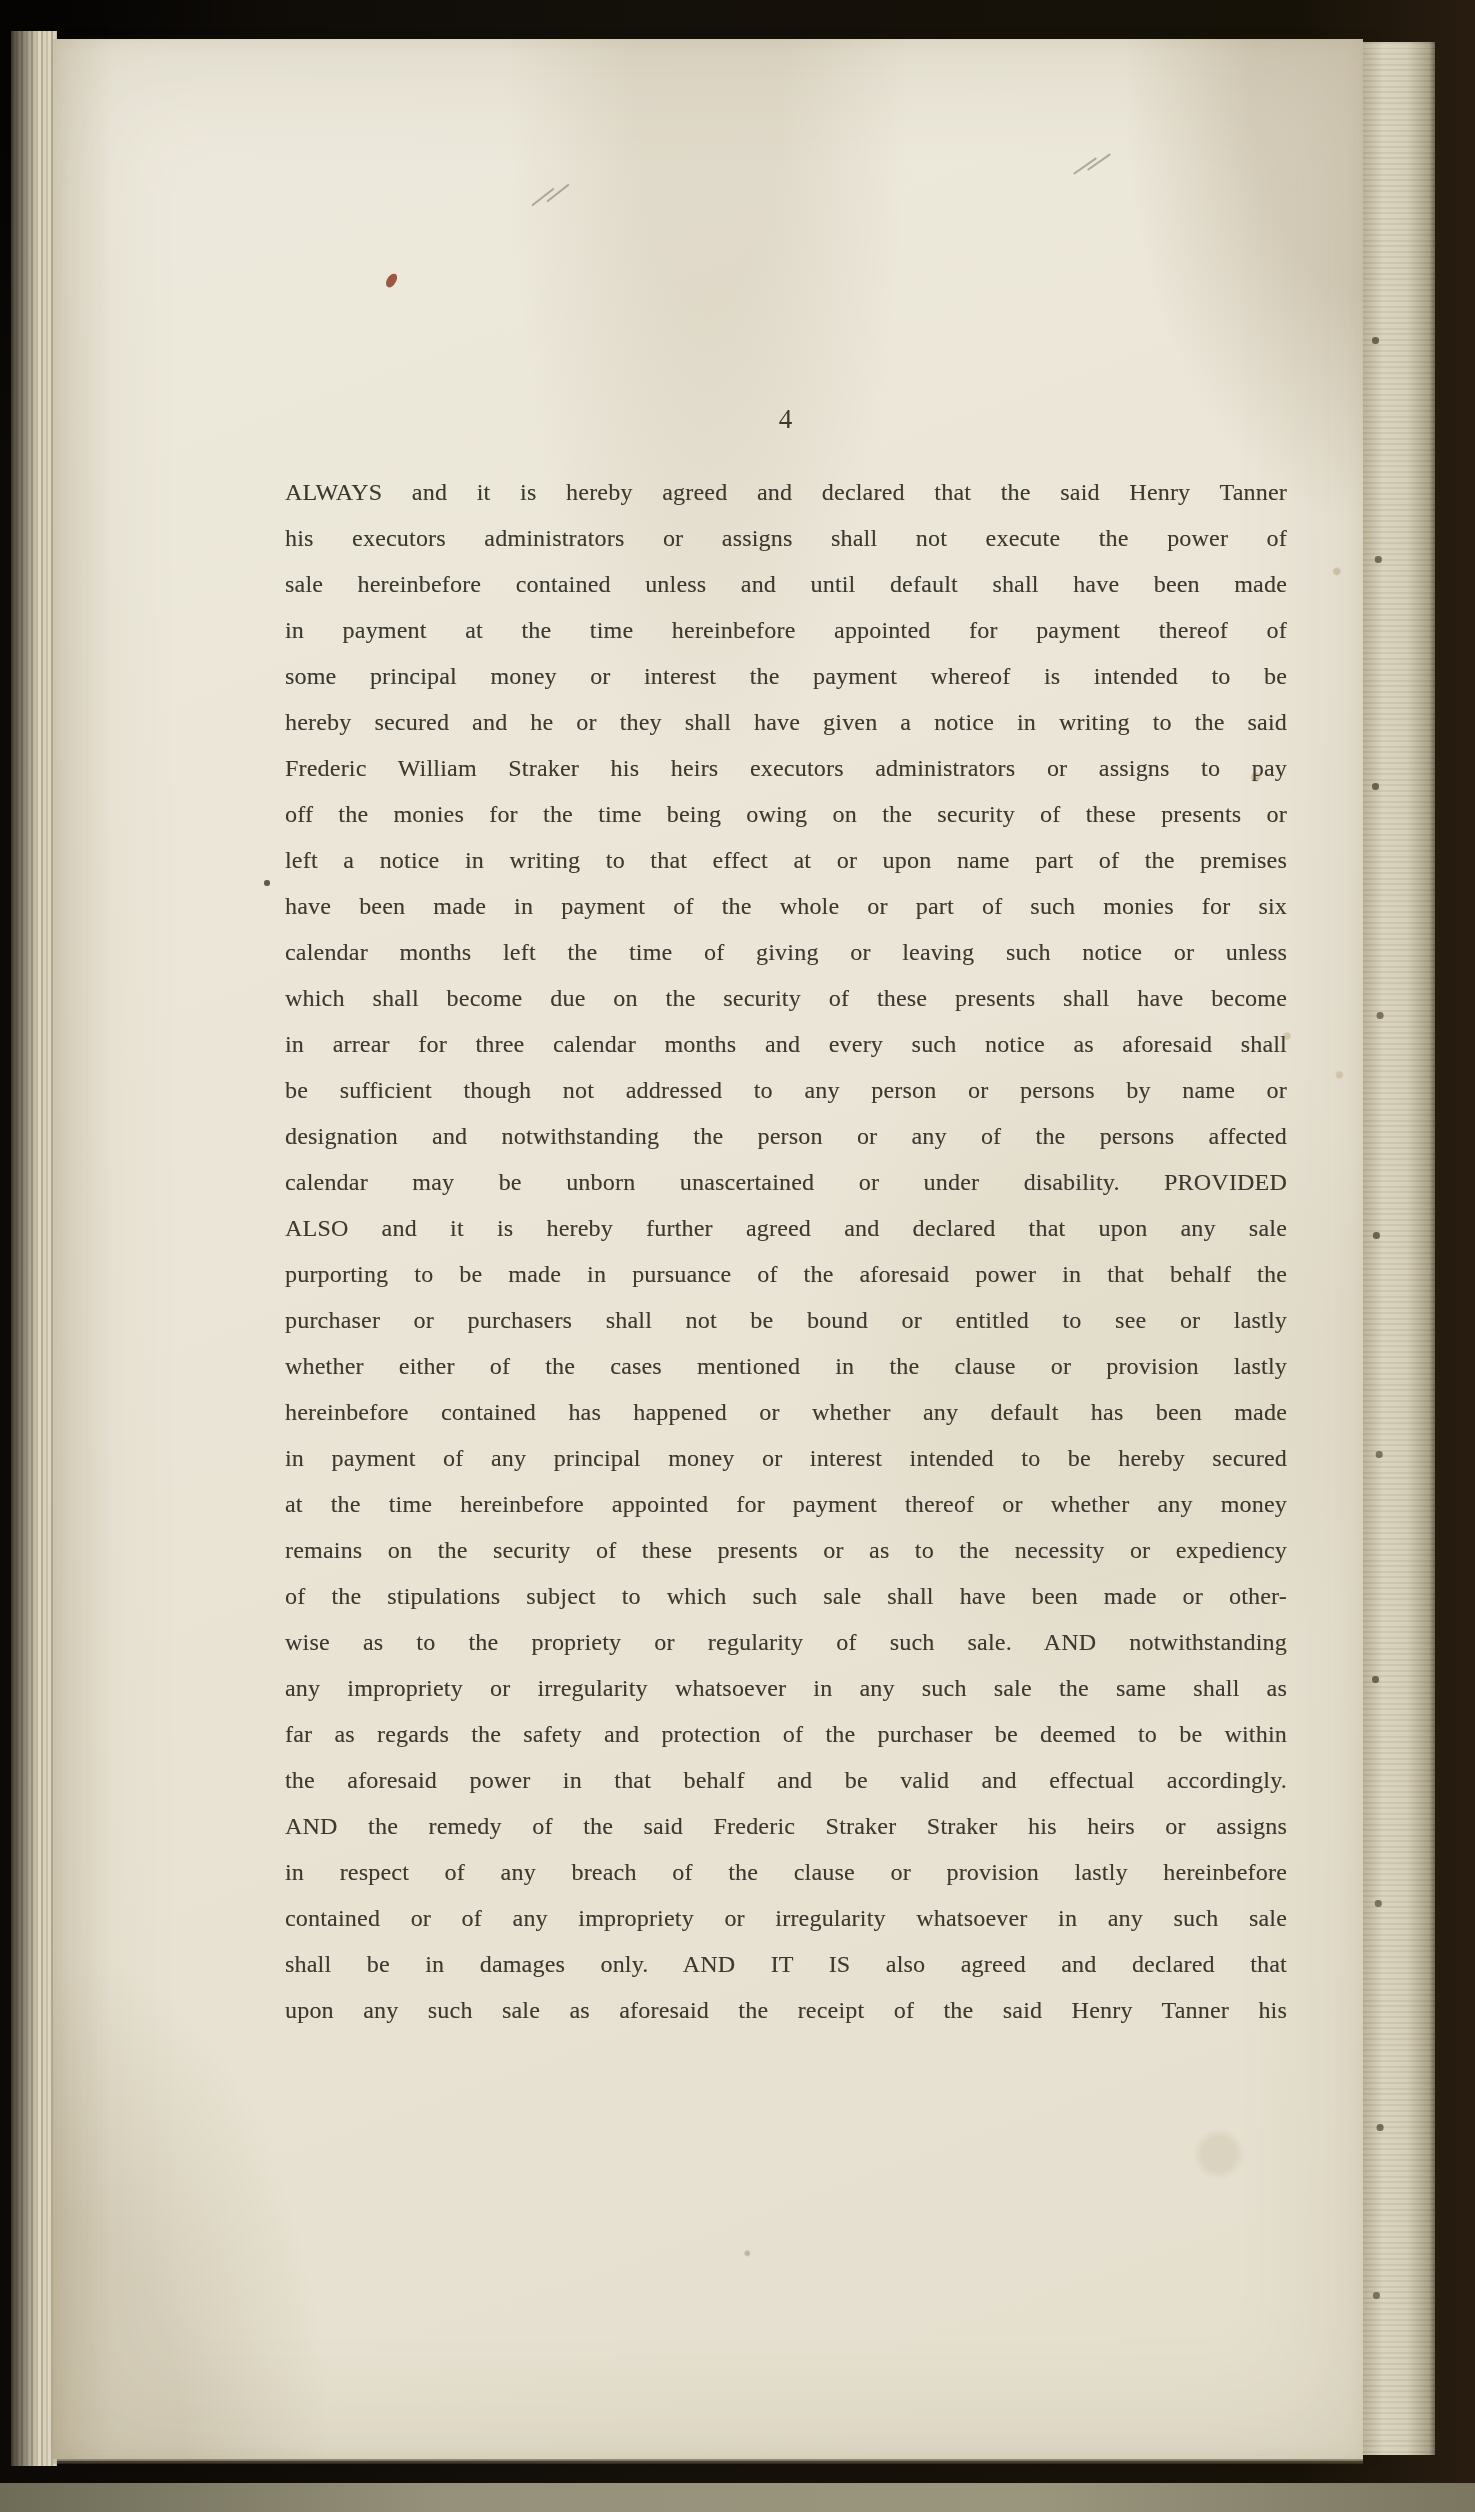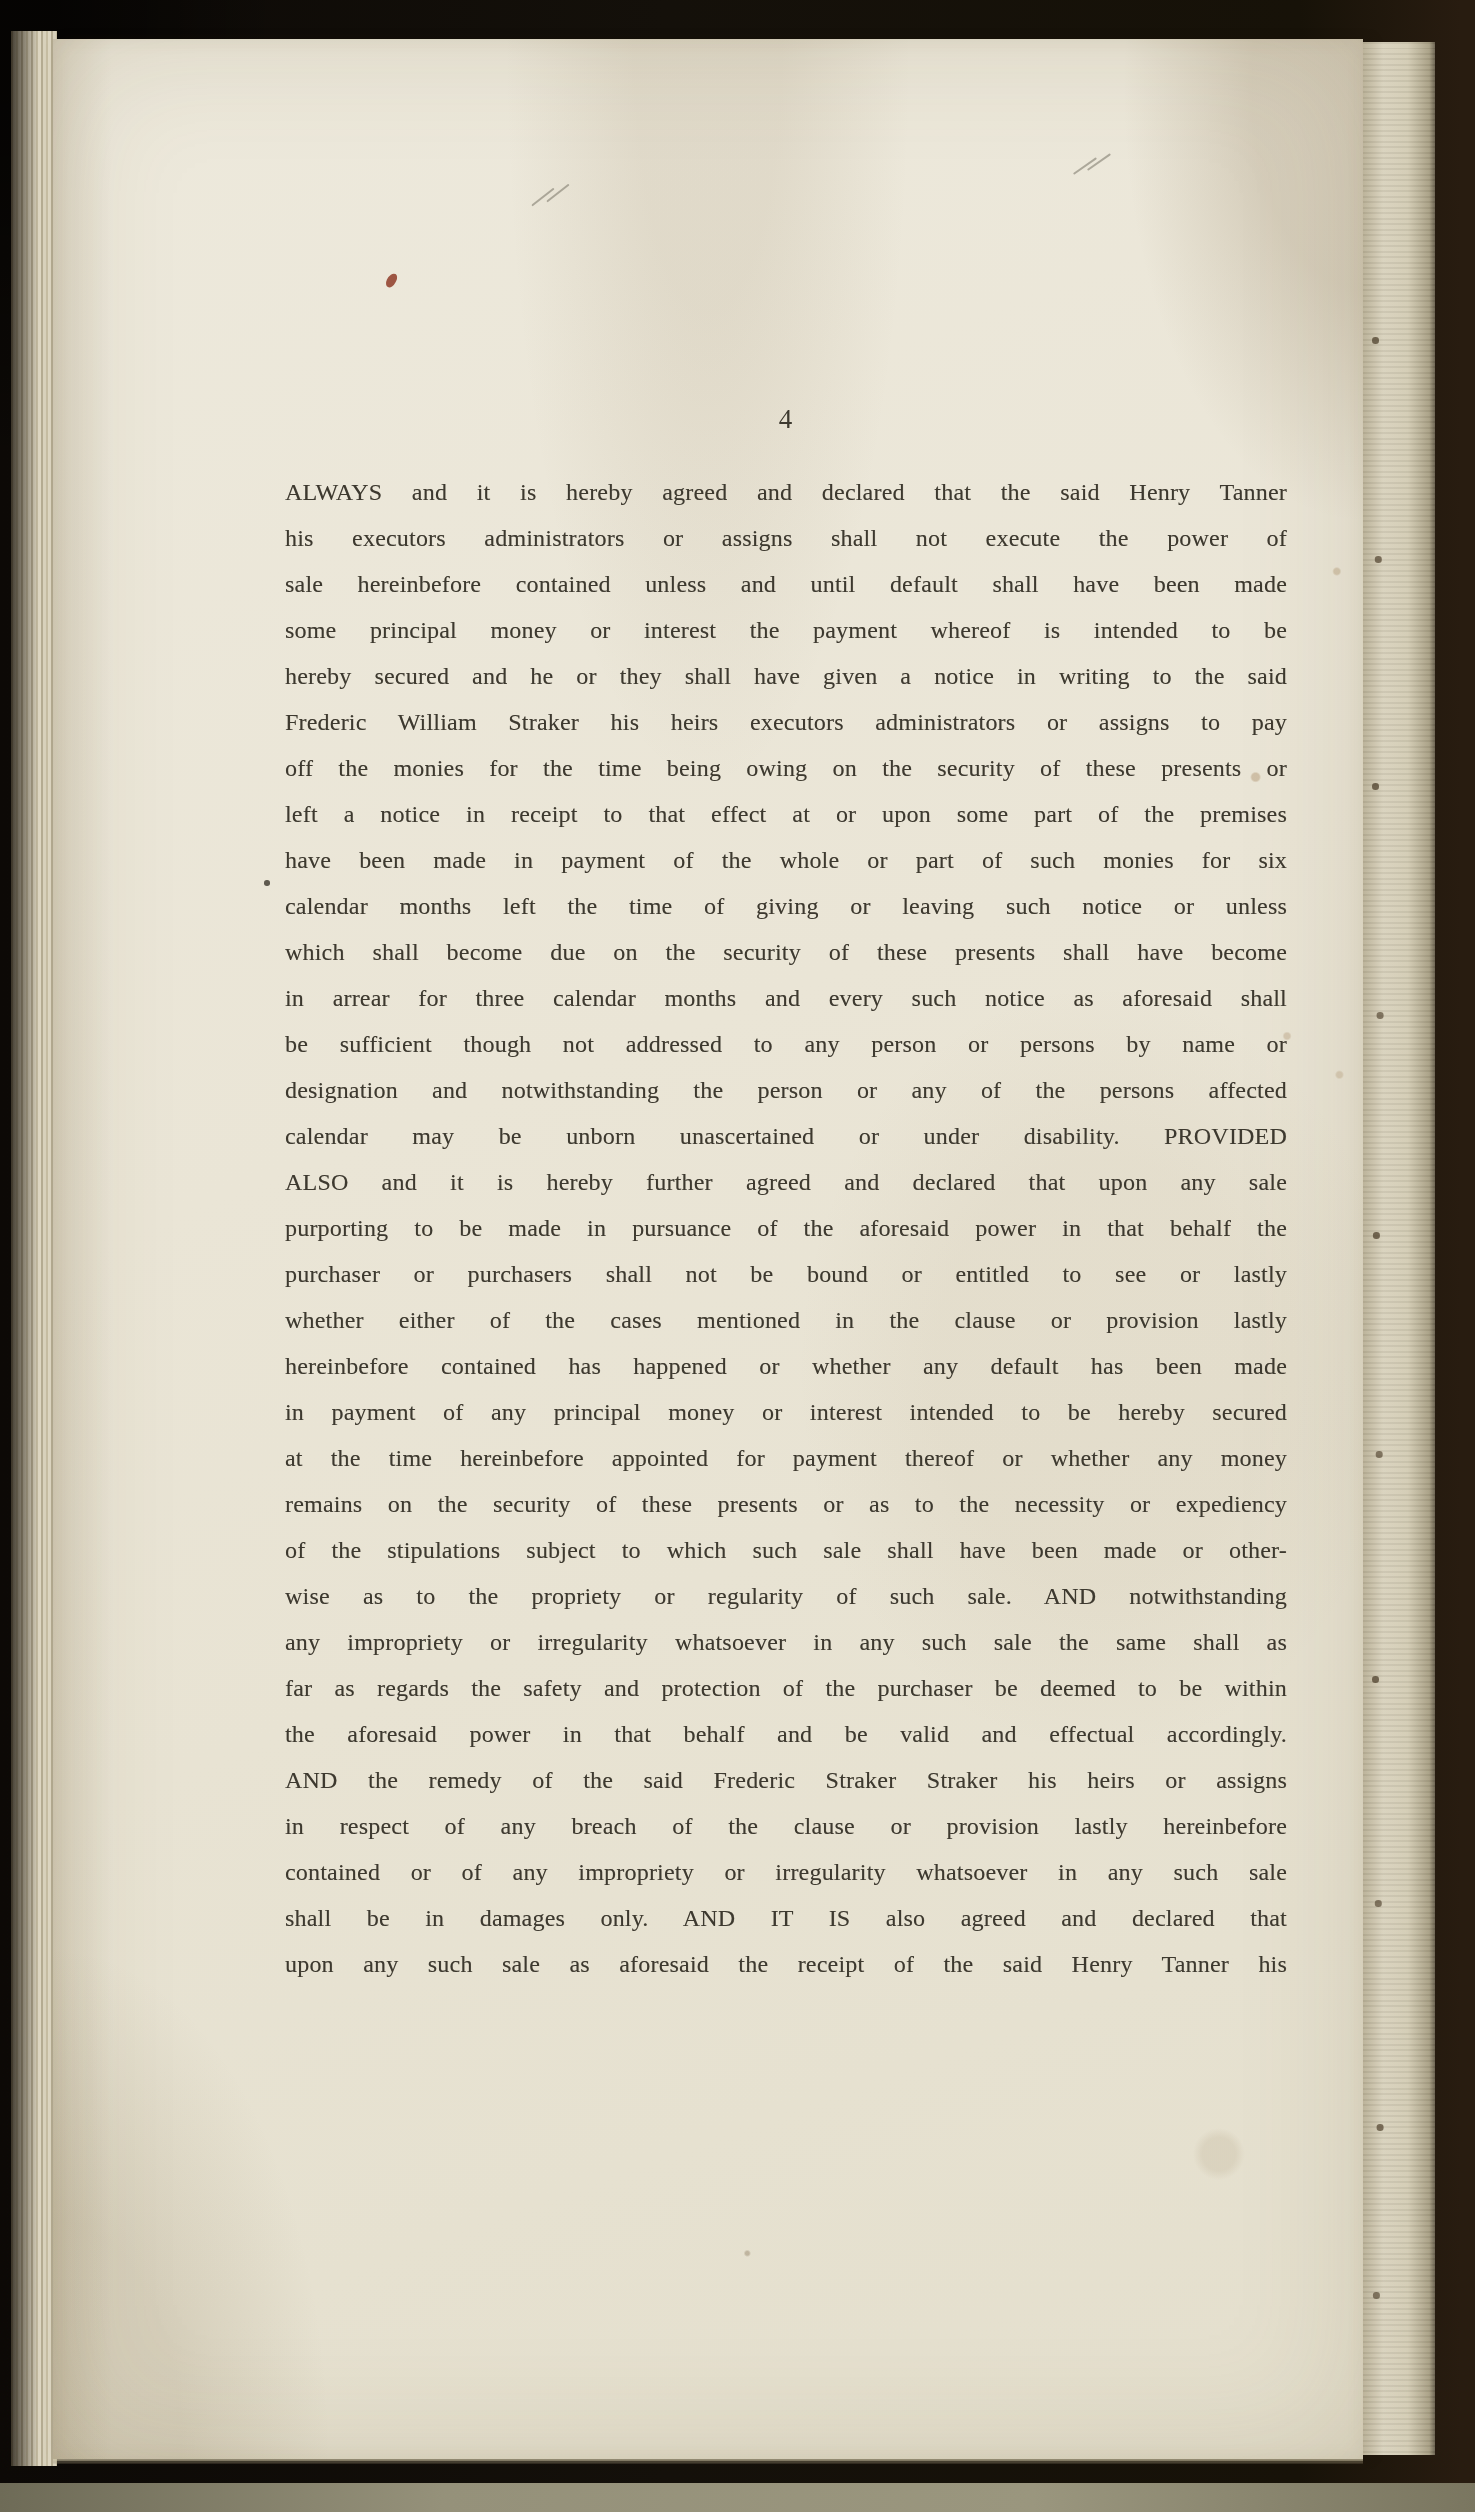--- a/index.html
+++ b/index.html
@@ -197,25 +197,26 @@
 
     <div class="red-mark"></div>
     <div class="margin-dot"></div>
 
     <div class="page-number">4</div>
 
     <div class="text-block">
         <div class="text-line">ALWAYS and it is hereby agreed and declared that the said Henry Tanner</div>
         <div class="text-line">his executors administrators or assigns shall not execute the power of</div>
         <div class="text-line">sale hereinbefore contained unless and until default shall have been made</div>
+        <div class="text-line">in payment at the time hereinbefore appointed for payment thereof of</div>
         <div class="text-line">some principal money or interest the payment whereof is intended to be</div>
         <div class="text-line">hereby secured and he or they shall have given a notice in writing to the said</div>
         <div class="text-line">Frederic William Straker his heirs executors administrators or assigns to pay</div>
         <div class="text-line">off the monies for the time being owing on the security of these presents or</div>
-        <div class="text-line">left a notice in receipt to that effect at or upon some part of the premises</div>
+        <div class="text-line">left a notice in writing to that effect at or upon name part of the premises</div>
         <div class="text-line">have been made in payment of the whole or part of such monies for six</div>
         <div class="text-line">calendar months left the time of giving or leaving such notice or unless</div>
         <div class="text-line">which shall become due on the security of these presents shall have become</div>
         <div class="text-line">in arrear for three calendar months and every such notice as aforesaid shall</div>
         <div class="text-line">be sufficient though not addressed to any person or persons by name or</div>
         <div class="text-line">designation and notwithstanding the person or any of the persons affected</div>
         <div class="text-line">calendar may be unborn unascertained or under disability.  PROVIDED</div>
         <div class="text-line">ALSO and it is hereby further agreed and declared that upon any sale</div>
         <div class="text-line">purporting to be made in pursuance of the aforesaid power in that behalf the</div>
         <div class="text-line">purchaser or purchasers shall not be bound or entitled to see or lastly</div>

